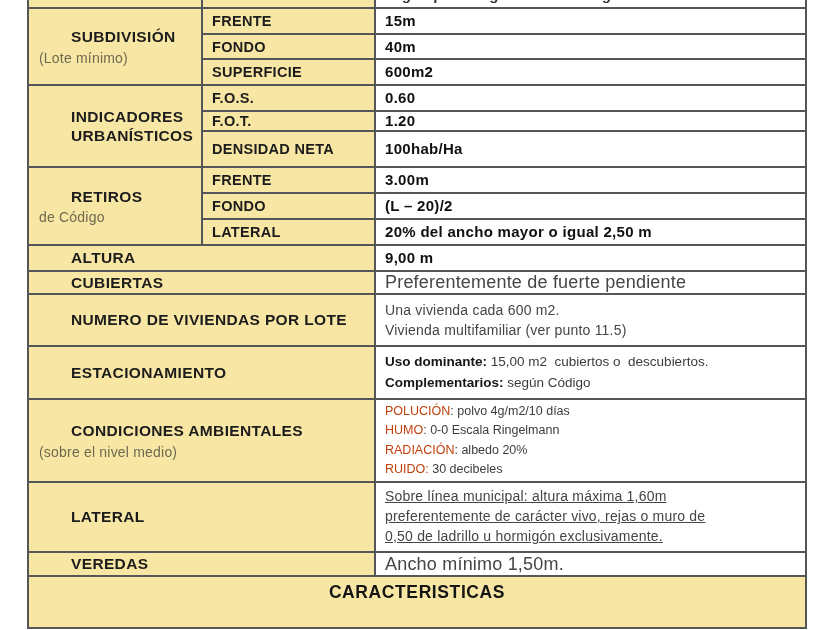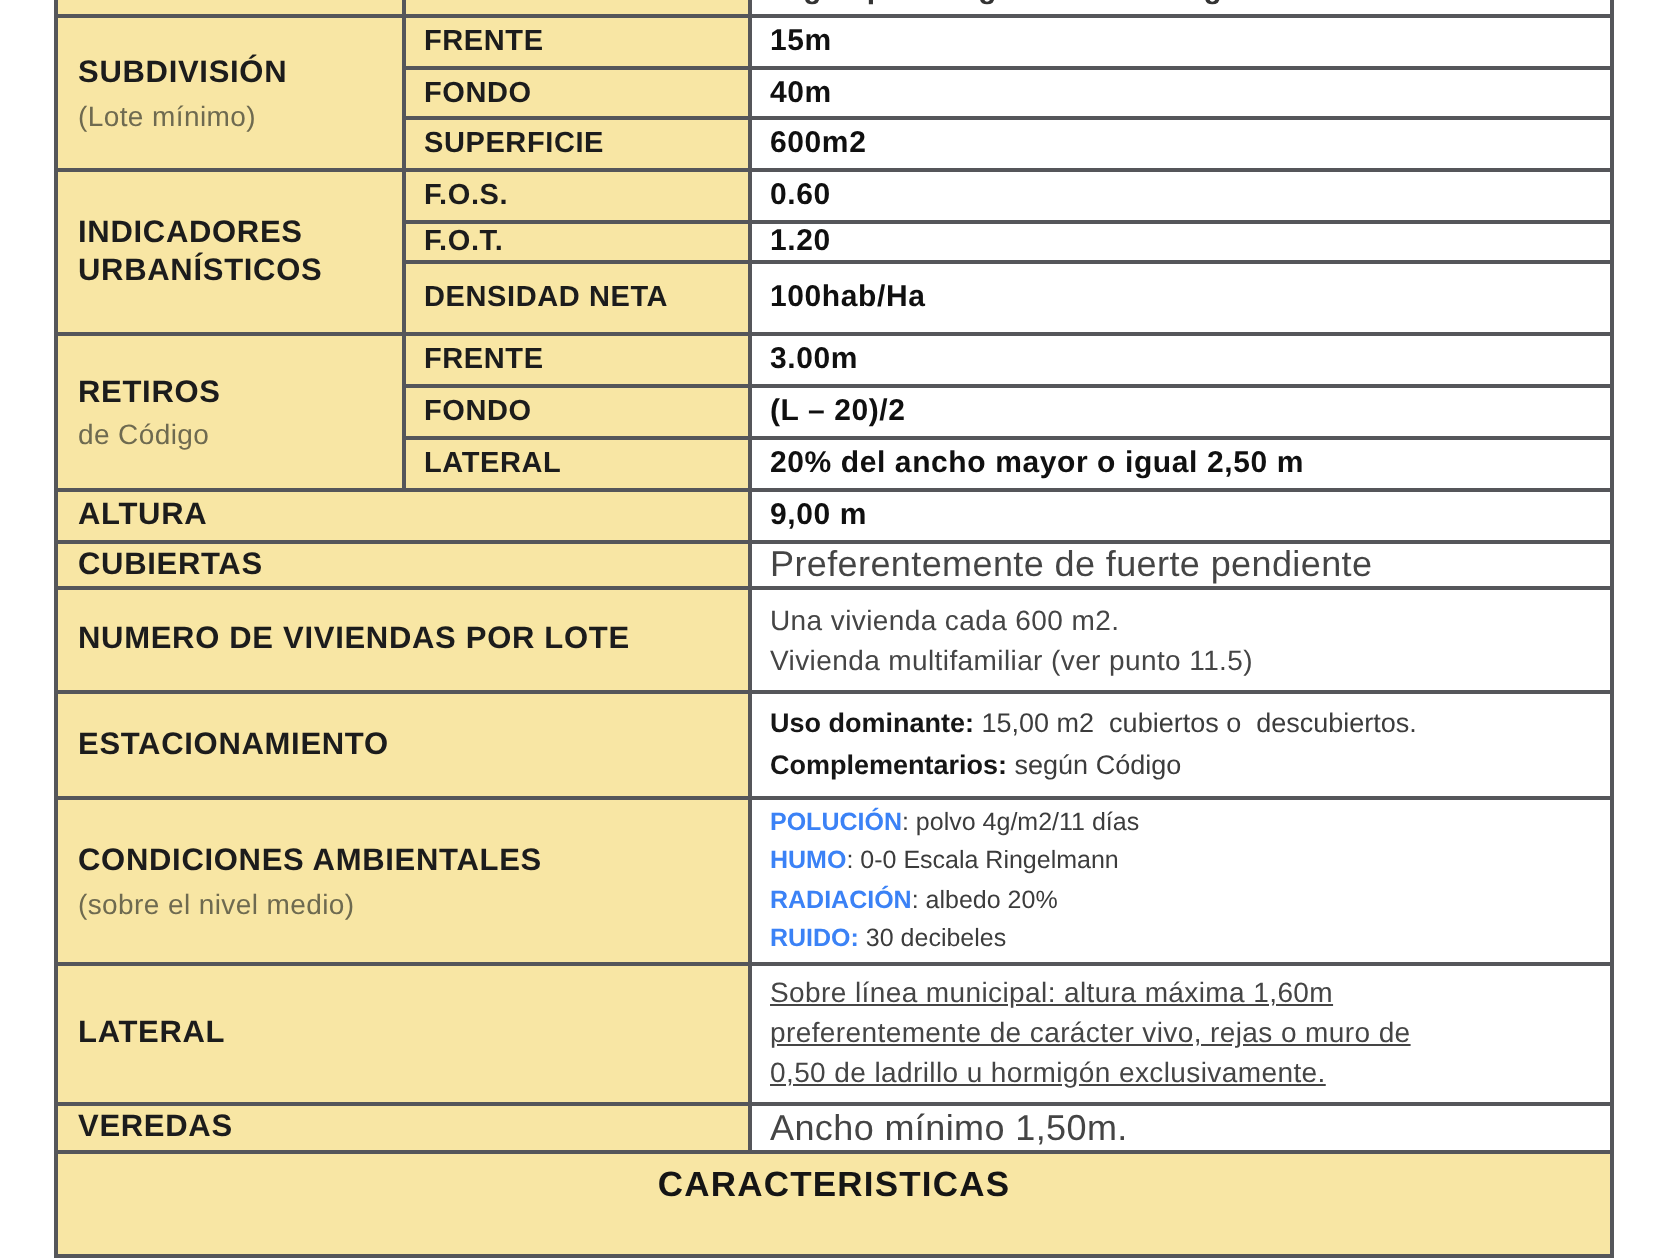--- a/index.html
+++ b/index.html
@@ -17,30 +17,30 @@
     border:2px solid #55565a;
     vertical-align:middle;
     background:#f8e6a4;
     padding:0;
     overflow:hidden;
   }
   td.val{background:#ffffff;}
   .pad1{padding-left:10px;padding-right:4px;}
   .pad2{padding-left:9px;padding-right:4px;}
   .pad3{padding-left:9px;padding-right:6px;}
-  .lbl{font-weight:bold;color:#1c1c1c;font-size:15.5px;letter-spacing:.35px;line-height:1.25;}
+  .lbl{font-weight:bold;color:#1c1c1c;font-size:15.5px;letter-spacing:.35px;line-height:1.25;margin-left:32px;}
   .sub{font-weight:normal;color:#6e6a50;font-size:14px;letter-spacing:.2px;margin-top:3px;}
   .param{font-weight:bold;color:#1c1c1c;font-size:14.5px;letter-spacing:.3px;}
   .bval{font-weight:bold;color:#101010;font-size:15px;letter-spacing:.3px;}
   .gval{color:#454545;font-size:18px;letter-spacing:.2px;}
   .lines2 div{color:#454545;font-size:14px;line-height:1.45;letter-spacing:.2px;}
   .est div{font-size:13.5px;line-height:1.5;color:#3c3c3c;white-space:pre-wrap;}
   .est .b{font-weight:bold;color:#161616;}
   .amb div{font-size:12.5px;line-height:1.55;color:#3c3c3c;white-space:pre-wrap;}
-  .amb .b{font-weight:bold;color:#3b82f6;}
+  .amb .b{font-weight:normal;color:#c2410c;}
   .cer div{font-size:14px;line-height:1.42;color:#454545;letter-spacing:.2px;text-decoration:underline;}
   .footer-cell{
     text-align:center;vertical-align:top;padding-top:5px;
     font-weight:bold;font-size:17.5px;color:#151515;letter-spacing:.6px;
   }
   .clipfrag{color:#333;font-weight:bold;font-size:15px;}
 </style>
 </head>
 <body>
 
@@ -147,21 +147,21 @@
       <div><span class="b">Complementarios:</span><span> según Código</span></div>
     </td>
   </tr>
 
   <tr style="height:83px">
     <td colspan="2" class="pad1">
       <div class="lbl">CONDICIONES AMBIENTALES</div>
       <div class="sub">(sobre el nivel medio)</div>
     </td>
     <td class="val pad3 amb">
-      <div><span class="b">POLUCIÓN</span><span>: polvo 4g/m2/11 días</span></div>
+      <div><span class="b">POLUCIÓN</span><span>: polvo 4g/m2/10 días</span></div>
       <div><span class="b">HUMO</span><span>: 0-0 Escala Ringelmann</span></div>
       <div><span class="b">RADIACIÓN</span><span>: albedo 20%</span></div>
       <div><span class="b">RUIDO:</span><span> 30 decibeles</span></div>
     </td>
   </tr>
 
   <tr style="height:70px">
     <td colspan="2" class="pad1" style="vertical-align:middle">
       <span class="lbl">LATERAL</span>
     </td>

